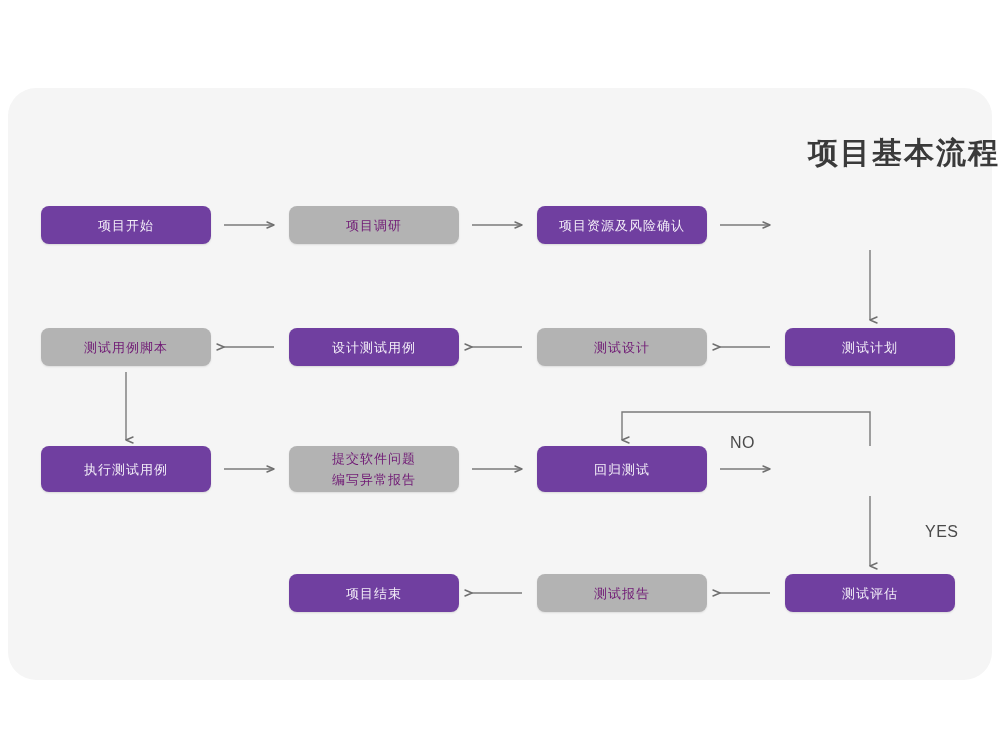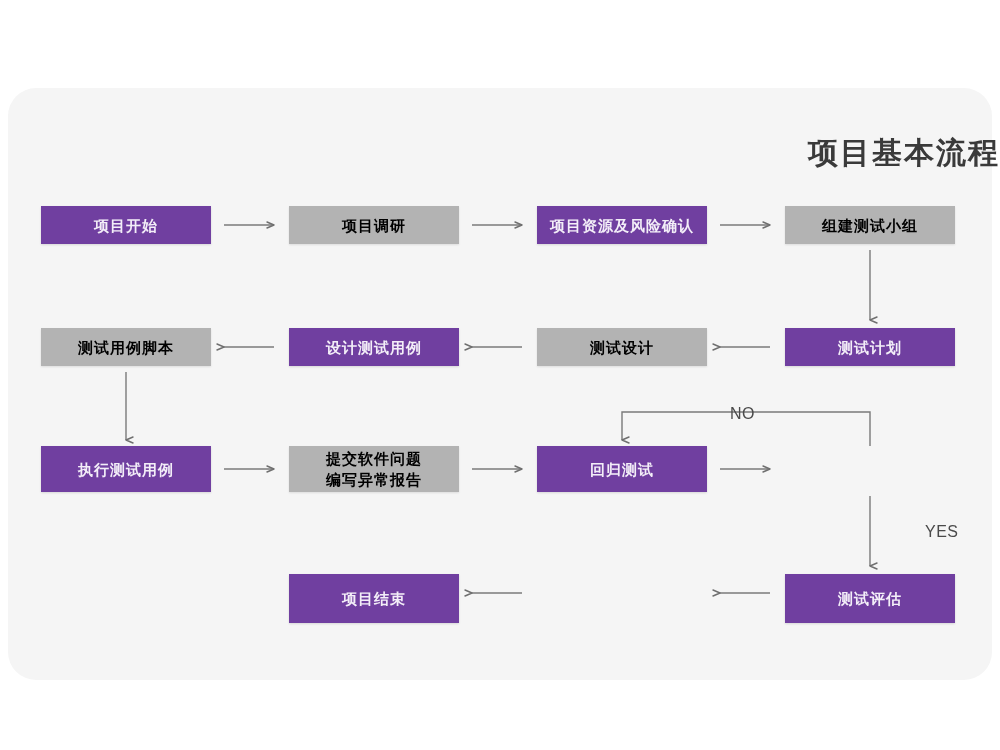--- a/index.html
+++ b/index.html
@@ -42,66 +42,65 @@
     letter-spacing: 2px;
   }
 
   
   .node {
     position: absolute;
     display: flex;
     align-items: center;
     justify-content: center;
     text-align: center;
-    border-radius: 0;
-    font-size: 15px;
+    border-radius: 8px;
+    font-size: 13px;
     line-height: 21px;
     letter-spacing: 1px;
     white-space: pre-line;
     user-select: none;
-    font-weight: bold;
   }
   .node.purple {
     background: #703fa0;
     color: #f3eef8;
     box-shadow: 0 1px 2px rgba(0,0,0,0.12);
   }
   .node.gray {
     background: #b3b3b3;
-    color: #000000;
+    color: #701a75;
     box-shadow: 0 1px 2px rgba(0,0,0,0.10);
   }
 
   
   .c1 { left: 41px;  width: 170px; }
   .c2 { left: 289px; width: 170px; }
   .c3 { left: 537px; width: 170px; }
   .c4 { left: 785px; width: 170px; }
 
   .r1 { top: 206px; height: 38px; }
   .r2 { top: 328px; height: 38px; }
   .r3 { top: 446px; height: 46px; }
-  .r4 { top: 574px; height: 49px; text-align: right; }
+  .r4 { top: 574px; height: 38px; text-align: right; }
 
   
   #wires {
     position: absolute;
     left: 0; top: 0;
     width: 1000px; height: 750px;
     pointer-events: none;
   }
 
   .edge-label {
     position: absolute;
     font-size: 16px;
     color: #4a4a4a;
     letter-spacing: 0.5px;
     user-select: none;
   }
-  #label-no  { left: 730px; top: 405px; }
+  #label-no  { left: 730px; top: 434px; }
   #label-yes { left: 878px; top: 523px; margin-left: 47px; }
 </style>
 </head>
 <body>
 
 <div id="stage">
 
   <div id="card"></div>
 
   <div id="title">项目基本流程</div>
@@ -145,28 +144,28 @@
       <line x1="522" y1="593" x2="472" y2="593" marker-end="url(#ahl)"></line>
     </g>
   </svg>
 
   <div class="edge-label" id="label-no">NO</div>
   <div class="edge-label" id="label-yes">YES</div>
 
   <div class="node purple c1 r1">项目开始</div>
   <div class="node gray   c2 r1">项目调研</div>
   <div class="node purple c3 r1">项目资源及风险确认</div>
-  <div class="node gray   c4 r1">组建测试小组</div>
 
   <div class="node gray   c1 r2">测试用例脚本</div>
   <div class="node purple c2 r2">设计测试用例</div>
   <div class="node purple c4 r2">测试计划</div>
   <div class="node gray   c3 r2">测试设计</div>
 
   <div class="node purple c1 r3">执行测试用例</div>
   <div class="node gray   c2 r3">提交软件问题
 编写异常报告</div>
   <div class="node purple c3 r3">回归测试</div>
 
   <div class="node purple c2 r4">项目结束</div>
+  <div class="node gray   c3 r4">测试报告</div>
   <div class="node purple c4 r4">测试评估</div>
 
 </div>
 
 </body></html>

